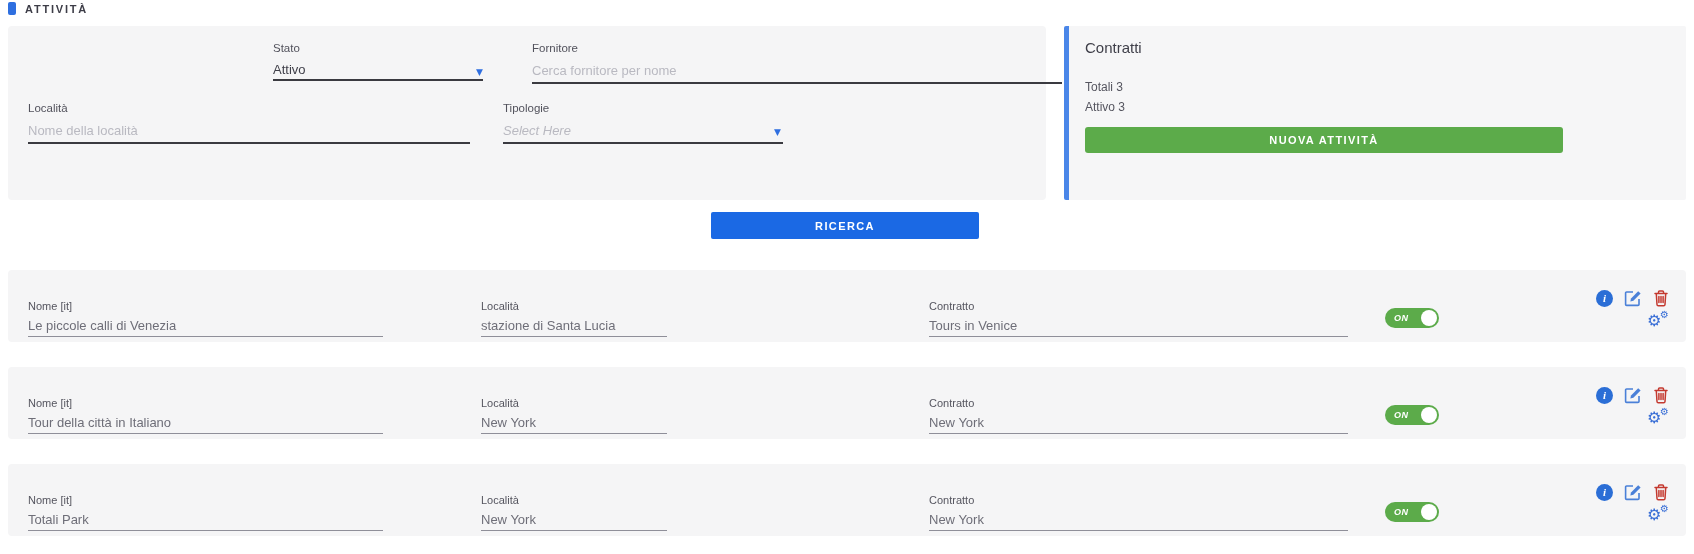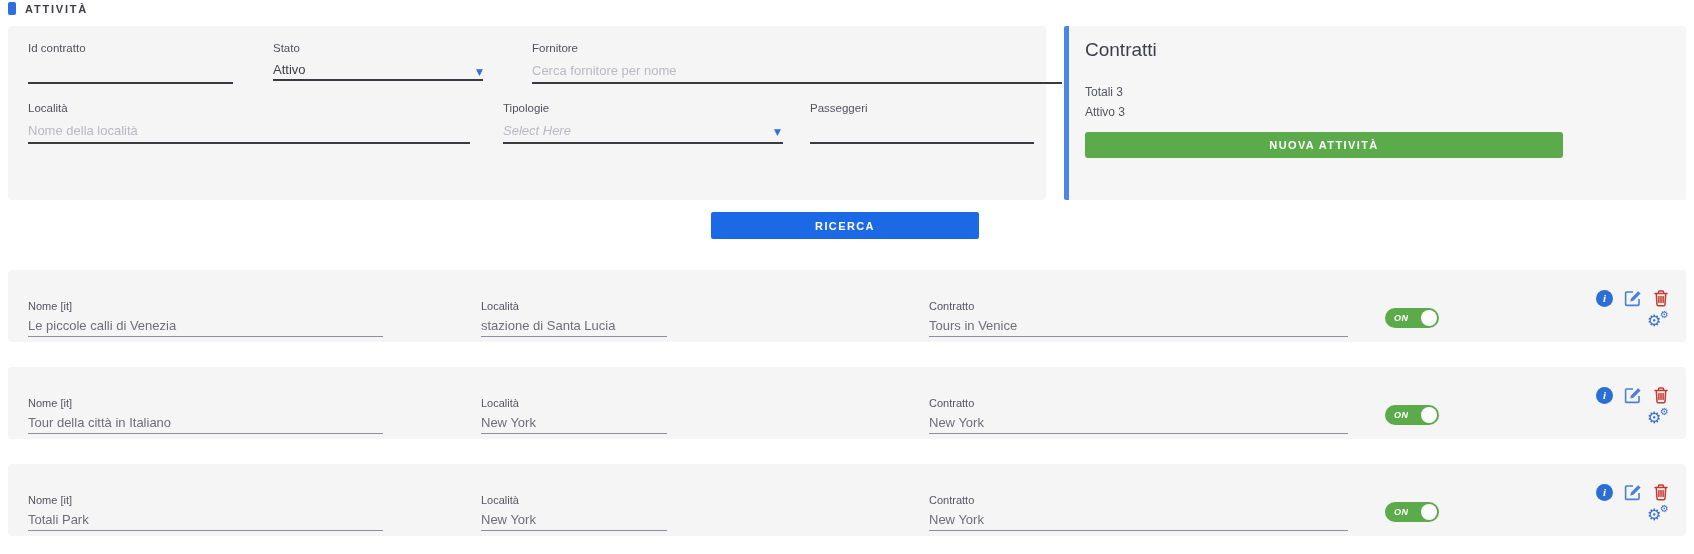--- a/index.html
+++ b/index.html
@@ -30,21 +30,21 @@
   .italic-ph input::placeholder{font-style:italic;}
 
   #f-id{left:20px;top:16px;width:205px;}
   #f-stato{left:265px;top:16px;width:210px;}
   #f-fornitore{left:524px;top:16px;width:530px;}
   #f-localita{left:20px;top:76px;width:442px;}
   #f-tipologie{left:495px;top:76px;width:280px;}
   #f-passeggeri{left:802px;top:76px;width:224px;}
 
   
-  .contratti-title{font-size:19px;color:#3f3f49;}
+  .contratti-title{font-size:15px;color:#3f3f49;}
   .contratti-stat{font-size:12px;color:#55555f;}
   .stat-totali{margin-top:24px;}
   .stat-attivo{margin-top:6px;}
   .nuova-btn{margin-top:13px;width:478px;height:26px;background:#5cab4a;border-radius:3px;
     color:#fff;font-size:11px;font-weight:bold;letter-spacing:1.4px;display:flex;align-items:center;justify-content:center;cursor:pointer;}
 
   
   .ricerca-btn{position:absolute;left:711px;top:212px;width:268px;height:27px;background:#1b69e4;border-radius:2px;
     color:#fff;font-size:11px;font-weight:bold;letter-spacing:1.4px;display:flex;align-items:center;justify-content:center;cursor:pointer;}
 
@@ -78,24 +78,20 @@
 
 <div class="app">
 
   <div class="page-header">
     <span class="header-square"></span>
     <span class="header-title">ATTIVITÀ</span>
   </div>
 
   <div class="filter-panel">
 
-    <div class="field" id="f-id">
-      <div class="field-label">Id contratto</div>
-      <input type="text" value="" style="">
-    </div>
 
     <div class="field" id="f-stato">
       <div class="field-label">Stato</div>
       <div class="field-underline">
         <span class="select-value">Attivo</span>
         <span class="caret">▼</span>
       </div>
     </div>
 
     <div class="field" id="f-fornitore">
@@ -109,24 +105,20 @@
     </div>
 
     <div class="field italic-ph" id="f-tipologie">
       <div class="field-label">Tipologie</div>
       <div class="select-wrap">
         <input type="text" placeholder="Select Here" style="">
         <span class="caret overlay">▼</span>
       </div>
     </div>
 
-    <div class="field" id="f-passeggeri">
-      <div class="field-label">Passeggeri</div>
-      <input type="text" value="" style="">
-    </div>
 
   </div>
 
   <div class="contratti-panel">
     <div class="contratti-title">Contratti</div>
     <div class="contratti-stat stat-totali">Totali 3</div>
     <div class="contratti-stat stat-attivo">Attivo 3</div>
     <div class="nuova-btn">NUOVA ATTIVITÀ</div>
   </div>
 

